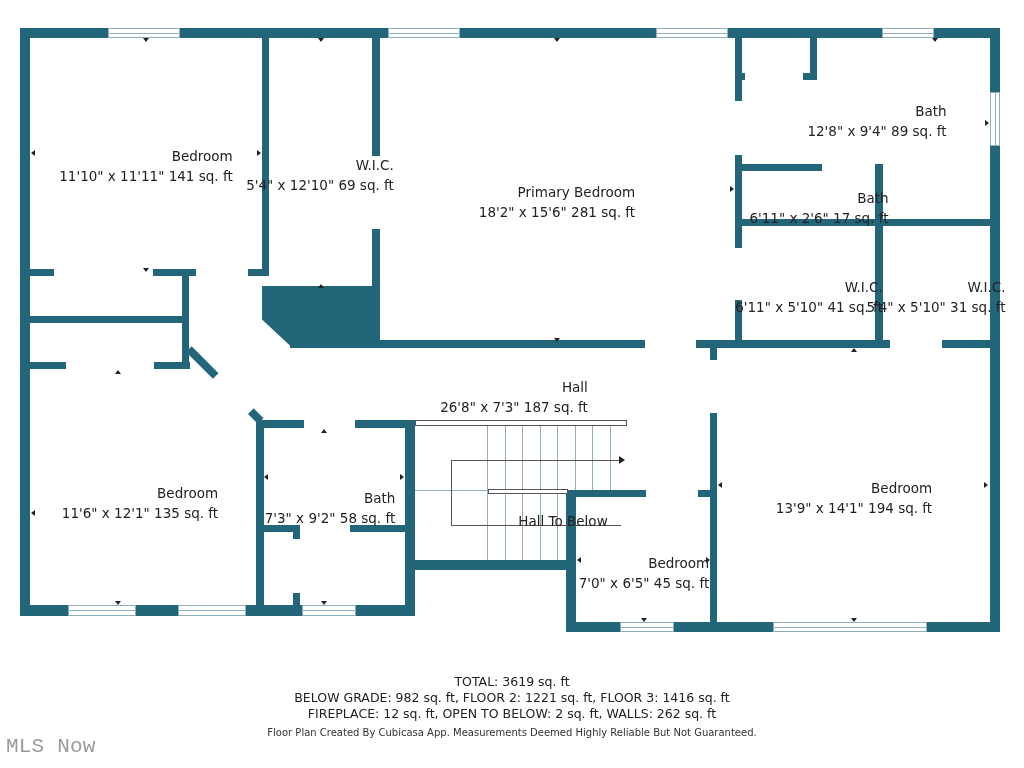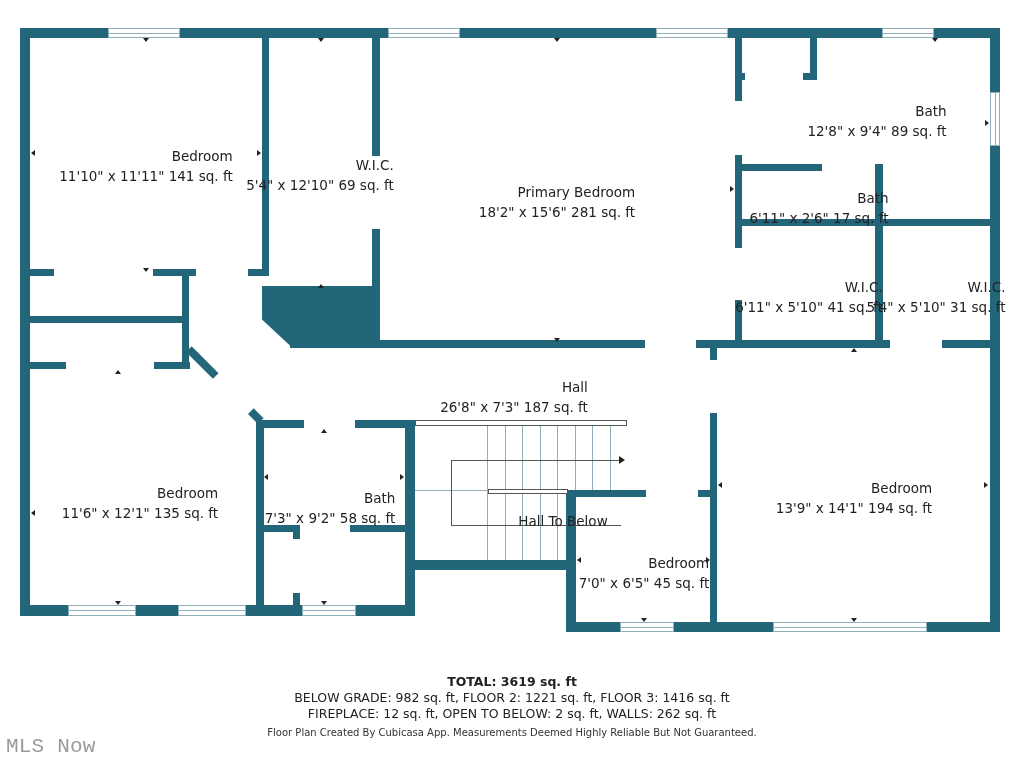--- a/index.html
+++ b/index.html
@@ -13,21 +13,21 @@
   .door { position: absolute; background: #ffffff; }
   .room { position: absolute; text-align: right; color: #222; font-size: 13.5px; line-height: 20px; white-space: nowrap; transform: translateX(-50%); }
   .room .nm, .room .dim { display: block; }
   .tri { position: absolute; width: 0; height: 0; }
   .tri.d { border-left: 3px solid transparent; border-right: 3px solid transparent; border-top: 4px solid #222; }
   .tri.u { border-left: 3px solid transparent; border-right: 3px solid transparent; border-bottom: 4px solid #222; }
   .tri.r { border-top: 3px solid transparent; border-bottom: 3px solid transparent; border-left: 4px solid #222; }
   .tri.l { border-top: 3px solid transparent; border-bottom: 3px solid transparent; border-right: 4px solid #222; }
   .stair-line { position: absolute; background: #8fb0b8; }
   #footer { position: absolute; left: 0; width: 1024px; top: 674px; text-align: center; color: #222; }
-  #footer .total { font-weight: bold; font-size: 12.5px; line-height: 16px; }
+  #footer .total { font-weight: normal; font-size: 12.5px; line-height: 16px; }
   #footer .line { font-size: 12.5px; line-height: 16px; }
   #footer .credit { font-size: 10px; line-height: 10px; margin-top: 6px; color: #333; }
   #logo { position: absolute; left: 6px; top: 735px; font-family: Liberation Mono, monospace; font-size: 21px; color: #9a9a9a; letter-spacing: 0.2px; }
 </style>
 </head>
 <body>
 
 <div id="plan">
 
   <div class="w" style="left:20px;top:28px;width:980px;height:10px;"></div>

